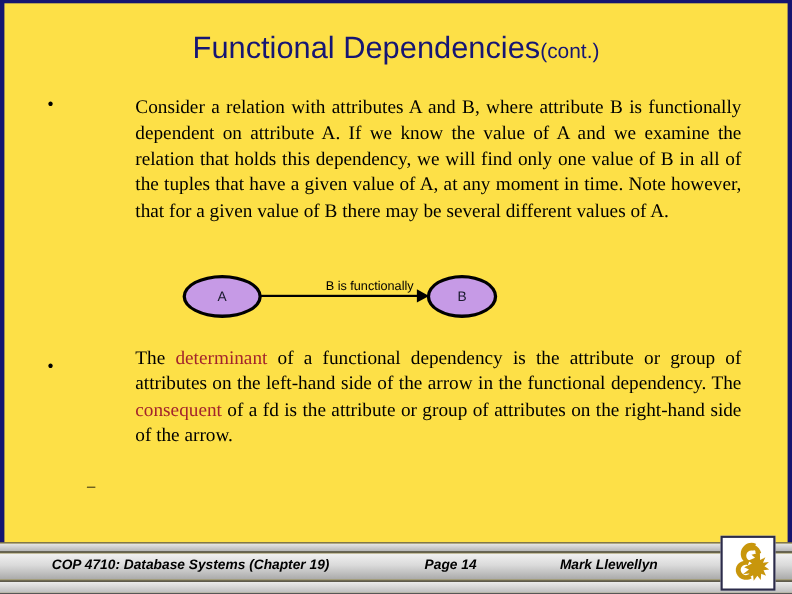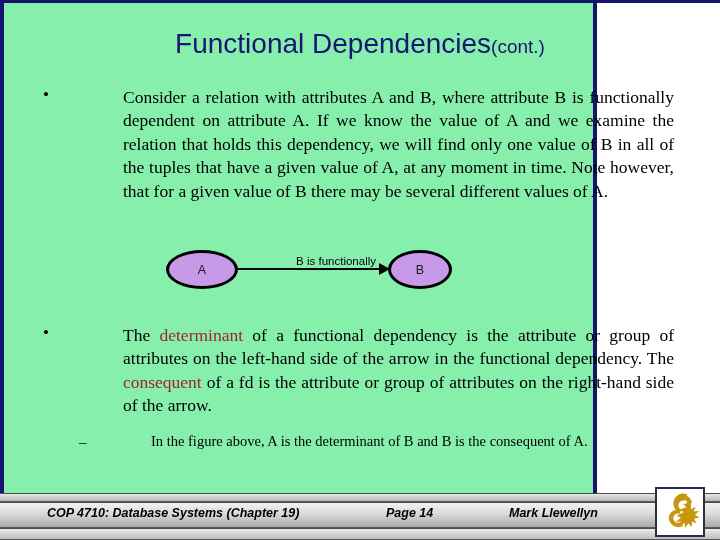--- a/index.html
+++ b/index.html
@@ -10,23 +10,23 @@
     width: 720px;
     height: 540px;
     background: #ffffff;
     font-family: "Liberation Serif", "DejaVu Serif", serif;
     overflow: hidden;
   }
 
   
   #slide {
     position: relative;
-    width: 597px;
+    width: 720px;
     height: 540px;
-    background: #86efac;
+    background: #fde047;
     box-sizing: border-box;
   }
   .edge {
     position: absolute;
     background: #151570;
   }
   #edge-left   { left: 0;   top: 0; width: 4px;  height: 493px; }
   #edge-right  { right: 0;  top: 0; width: 4px;  height: 493px; }
   #edge-top    { left: 0;   top: 0; width: 720px; height: 3px; }
 
@@ -61,21 +61,21 @@
 
   #b1-mark { left: 43px; top: 84px; font-size: 17px; line-height: 22px; }
   #b1-text {
     left: 100px; top: 86px; width: 551px;
     font-size: 17.5px; line-height: 23.4px;
     text-align-last: left;
   }
 
   #b2-mark { left: 43px; top: 322px; font-size: 17px; line-height: 22px; }
   #b2-text {
-    left: 100px; top: 324px; width: 551px;
+    left: 100px; top: 314px; width: 551px;
     font-size: 17.5px; line-height: 23.4px;
     text-align-last: left;
   }
 
   #b3-mark {
     left: 79px; top: 432px;
     font-size: 15px; line-height: 20px;
     font-family: "Liberation Serif", serif;
   }
   #b3-text {
@@ -223,21 +223,20 @@
     </div>
     <div class="node" id="node-b">
       <span>B</span>
     </div>
   </div>
 
   <div class="bullet-mark" id="b2-mark">•</div>
   <div class="bullet-text" id="b2-text"><span>The </span><span class="hl">determinant</span><span> of a functional dependency is the attribute or group of attributes on the left-hand side of the arrow in the functional dependency.   The </span><span class="hl">consequent</span><span> of a fd is the attribute or group of attributes on the right-hand side of the arrow.</span></div>
 
   <div class="bullet-mark" id="b3-mark">–</div>
-  <div class="bullet-text" id="b3-text">In the figure above, A is the determinant of B and B is the consequent of A.</div>
 
   <div id="footer">
     <div class="fband" id="fband-top"></div>
     <div class="fband" id="fband-mid"></div>
     <div class="fband" id="fband-bot"></div>
     <div class="ftext" id="f-course">COP 4710: Database Systems  (Chapter 19)</div>
     <div class="ftext" id="f-page">Page 14</div>
     <div class="ftext" id="f-author">Mark Llewellyn</div>
   </div>
 

